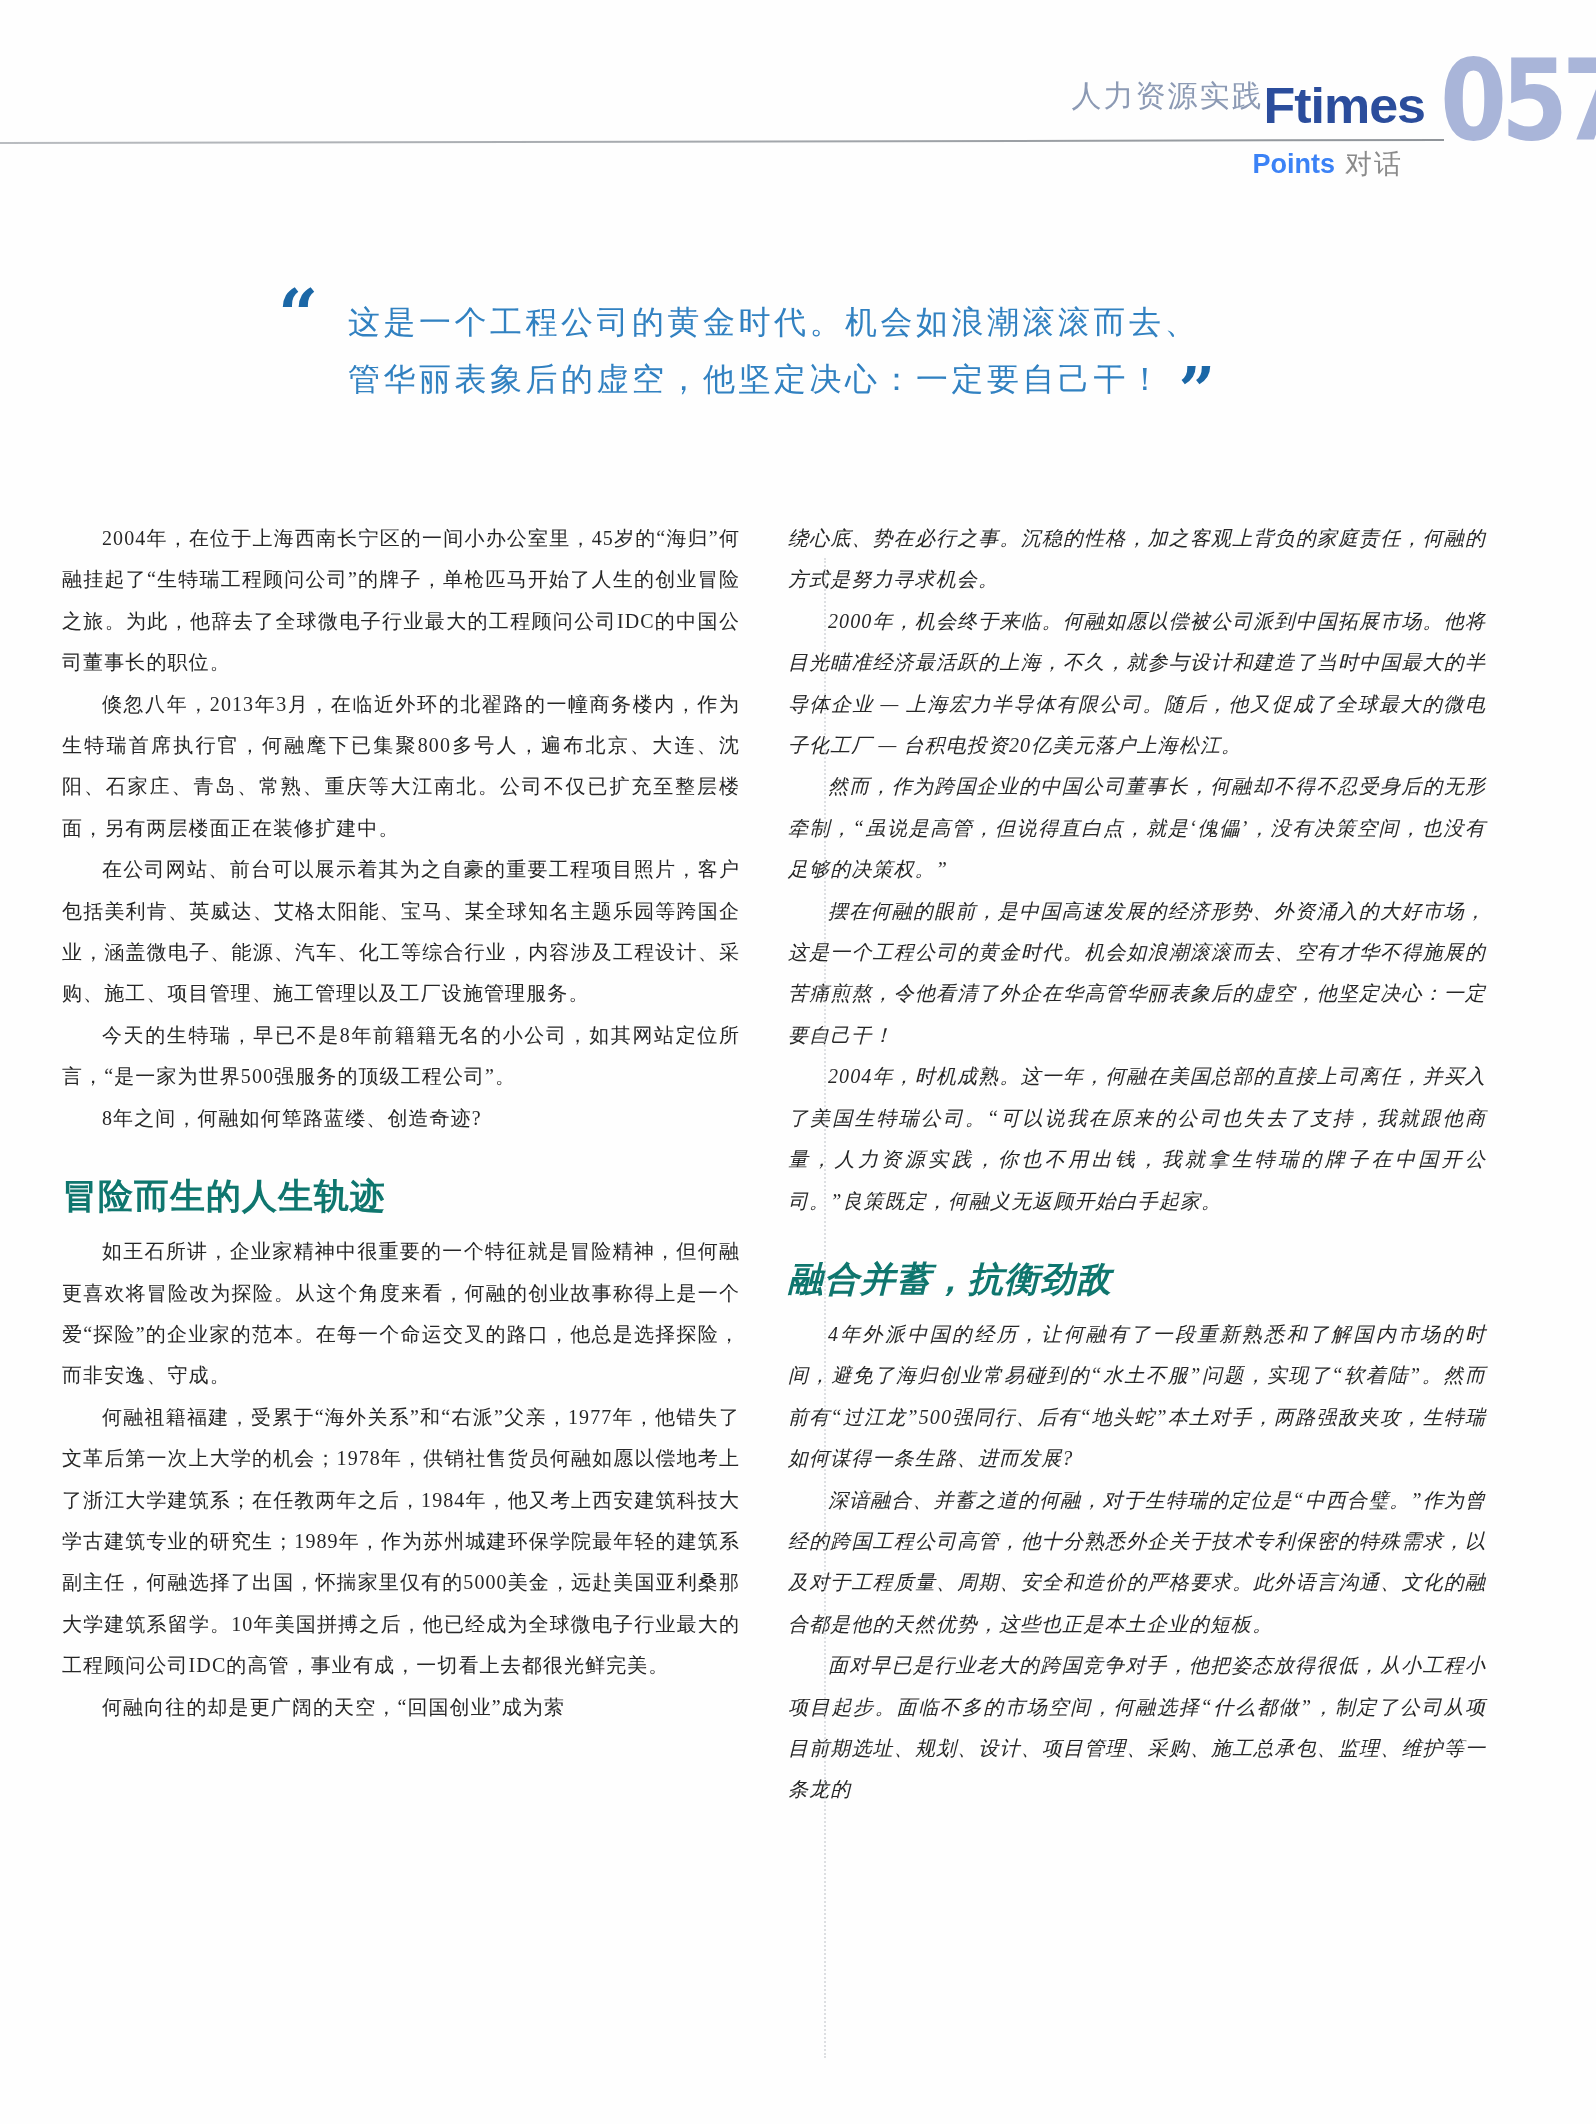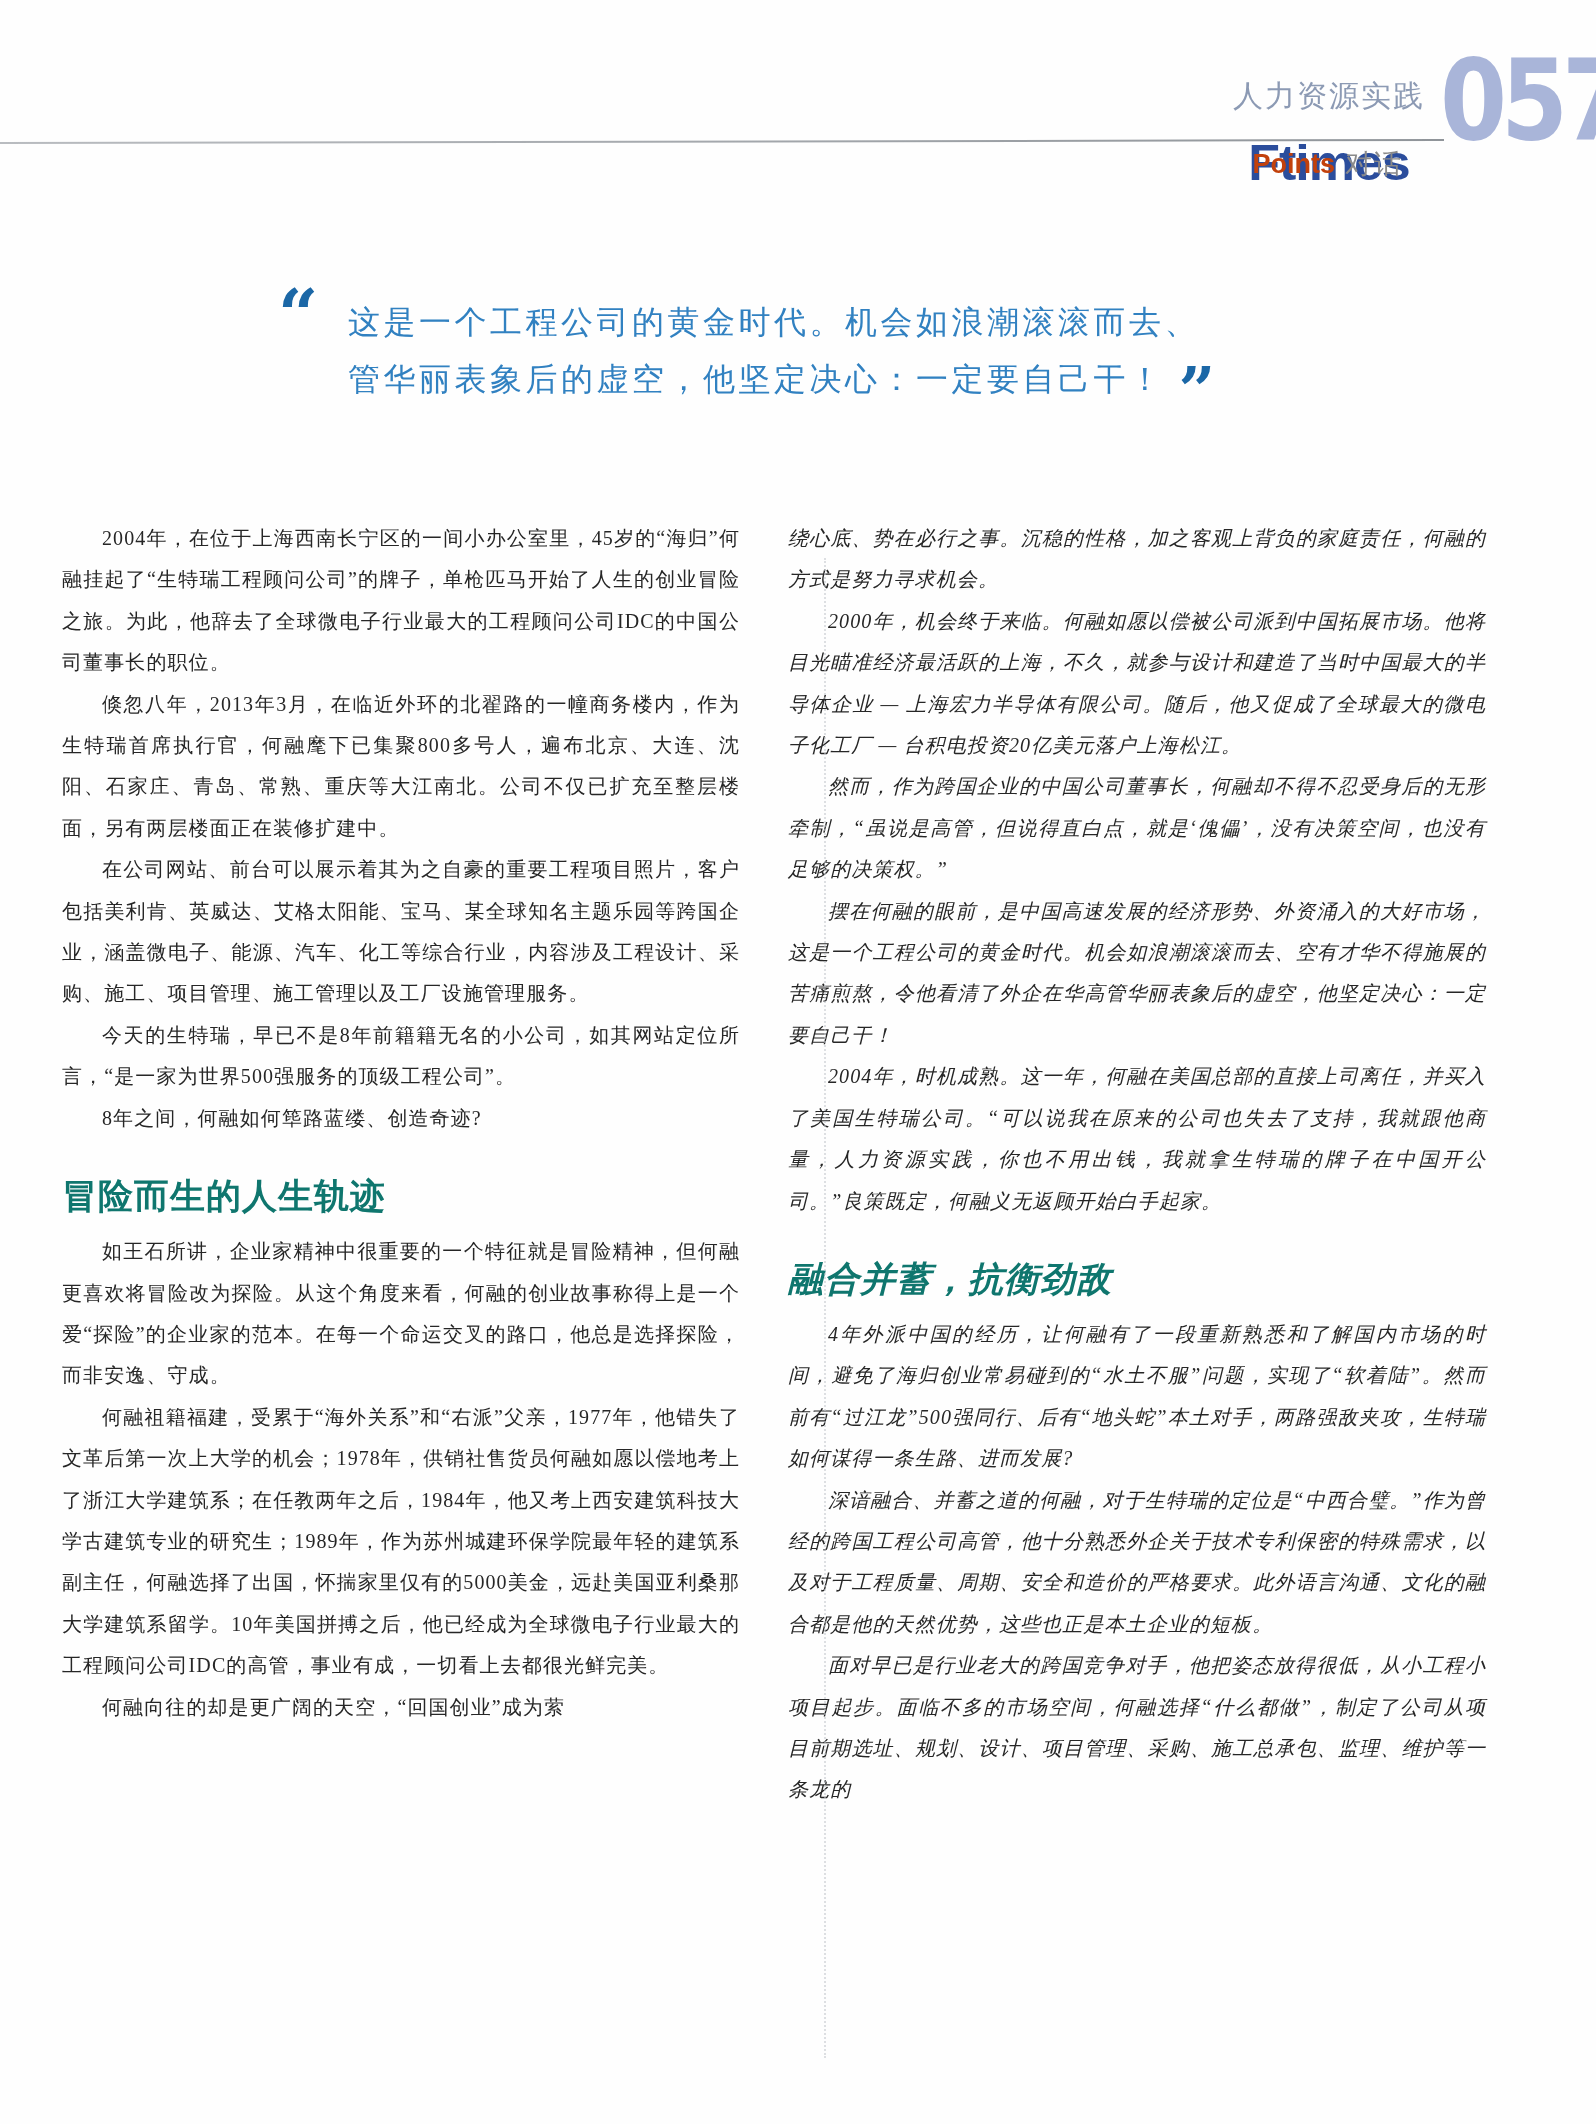--- a/index.html
+++ b/index.html
@@ -8,44 +8,43 @@
     width:1596px;height:2124px;
     margin:0 auto;
     background:#fefefe;
     overflow:hidden;
     font-family:"Liberation Serif","DejaVu Serif",serif;
   }
 
   
   .hdr-brand-row{
     position:absolute;top:76px;right:171px;
-    display:flex;align-items:center;gap:16px;
+    display:flex;align-items:flex-start;
     white-space:nowrap;
-    flex-direction:column;
   }
   .section-label{
     font-family:"Liberation Sans","DejaVu Sans",sans-serif;
     font-size:30px;color:#8c9ab4;letter-spacing:2px;
   }
   .brand{
     font-family:"Liberation Sans","DejaVu Sans",sans-serif;
     font-weight:900;font-size:52px;color:#2b4d9c;
     letter-spacing:-1px;transform:scaleY(.96);display:inline-block;
   }
   .hdr-rule{
     position:absolute;left:0;top:139px;width:1444px;height:2px;
     background:linear-gradient(90deg,#b9bcc0,#8f9499);
     transform:rotate(-0.12deg);transform-origin:right;
   }
   .points-row{
     position:absolute;top:146px;right:193px;
     font-family:"Liberation Sans","DejaVu Sans",sans-serif;
     font-size:27px;white-space:nowrap;
   }
-  .points-en{font-weight:800;color:#c2410c;letter-spacing:0;}
+  .points-en{font-weight:800;color:#3b82f6;letter-spacing:0;}
   .points-cn{color:#8a8a8a;margin-left:10px;letter-spacing:2px;}
   .page-number{
     position:absolute;left:1440px;top:44px;
     font-family:"DejaVu Sans","Liberation Sans",sans-serif;
     font-weight:800;font-size:112px;line-height:1;
     color:#a9b5d9;letter-spacing:-7px;
     transform:scaleX(.86);transform-origin:left top;
   }
 
   

